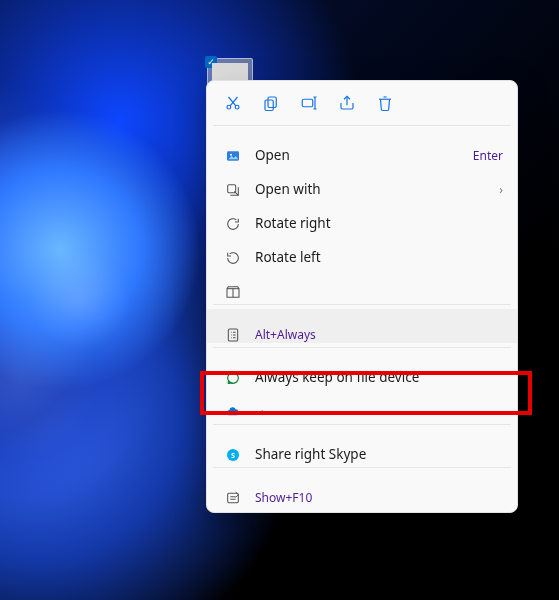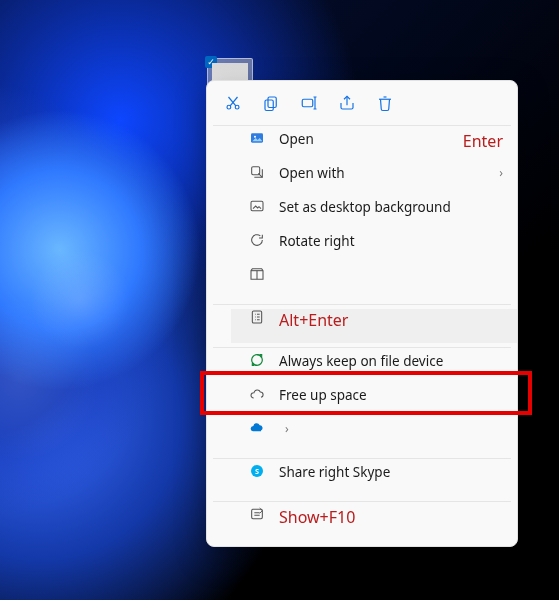--- a/index.html
+++ b/index.html
@@ -18,28 +18,28 @@
   
   .file{position:absolute;left:207px;top:58px;width:44px;height:44px;border:1px solid rgba(255,255,255,0.5);background:rgba(200,200,200,0.5);border-radius:2px;}
   .file .check{position:absolute;left:-3px;top:-3px;width:12px;height:12px;background:#0067c0;color:#fff;font-size:9px;line-height:12px;text-align:center;border-radius:2px;}
   .file .inner{position:absolute;inset:4px;background:linear-gradient(#d9d9d9,#f2f2f2);}
   
   .menu{position:absolute;left:206px;top:80px;width:310px;background:#f9f9f9;border:1px solid #e2e2e2;border-radius:8px;box-shadow:0 10px 30px rgba(0,0,0,0.35);padding:6px 0 6px 0;font-size:13.5px;color:#1b1b1b;}
   .toprow{display:flex;gap:18px;padding:6px 16px 8px 16px;}
   .ticon{width:20px;height:20px;display:flex;align-items:center;justify-content:center;color:#1473e6;}
   .ticon svg{width:18px;height:18px;}
   .sep{height:1px;background:#e5e5e5;margin:4px 6px;}
-  .item{display:flex;align-items:flex-start;height:34px;padding:0 14px 0 14px;position:relative;margin-left:24px;}
+  .item{display:flex;align-items:flex-end;height:34px;padding:0 14px 0 14px;position:relative;}
   .iconcell{width:24px;display:flex;align-items:center;justify-content:center;margin-right:10px;color:#555;}
   .iconcell svg{width:16px;height:16px;}
   .iconcell.onedrive{color:#0078d4;}
   .iconcell.skype{color:#00aff0;}
   .iconcell.sync{color:#12883b;}
   .lbl{flex:1;}
-  .accel{color:#b91c1c;font-size:16px;}
+  .accel{color:#4c1d95;font-size:12px;}
   .chev{color:#7a7a7a;font-size:12px;margin-left:6px;}
   
   .hl{position:absolute;border:4px solid #e60000;box-sizing:border-box;pointer-events:none;}
 </style>
 </head>
 <body>
 
 <div class="desktop">
   <div class="bg"></div>
 
@@ -107,40 +107,40 @@
         <svg viewBox="0 0 24 24" fill="none" stroke="#555" stroke-width="1.6">
             <rect x="4" y="4" width="12" height="12" rx="2"></rect>
             <path d="M8 20h12V8"></path>
             <path d="M14 14l6 6"></path>
           </svg>
       </span>
       <span class="lbl">Open with</span>
       <span class="chev">›</span>
     </div>
 
-    <div class="item">
-      <span class="iconcell">
-        <svg viewBox="0 0 24 24" fill="none" stroke="#555" stroke-width="1.6">
-            <rect x="3" y="5" width="18" height="14" rx="2"></rect>
-            <path d="M6 16l4-4 3 3 2-2 3 3"></path>
-          </svg>
-      </span>
-      <span class="lbl">Set as desktop background</span>
-    </div>
 
     <div class="item">
       <span class="iconcell">
         <svg viewBox="0 0 24 24" fill="none" stroke="#555" stroke-width="1.6">
             <path d="M20 12a8 8 0 1 1-3-6.2"></path>
             <path d="M20 4v5h-5"></path>
           </svg>
       </span>
       <span class="lbl">Rotate right</span>
     </div>
 
+    <div class="item">
+      <span class="iconcell">
+        <svg viewBox="0 0 24 24" fill="none" stroke="#555" stroke-width="1.6">
+            <path d="M4 12a8 8 0 1 0 3-6.2"></path>
+            <path d="M4 4v5h5"></path>
+          </svg>
+      </span>
+      <span class="lbl">Rotate left</span>
+    </div>
 
     <div class="item">
       <span class="iconcell">
         <svg viewBox="0 0 24 24" fill="none" stroke="#555" stroke-width="1.6">
             <path d="M3 7l2-3h14l2 3v13H3z"></path>
             <path d="M3 7h18"></path>
             <path d="M12 7v13"></path>
           </svg>
       </span>
     </div>
@@ -148,44 +148,36 @@
 
     <div class="sep"></div>
 
     <div class="item" style="background:#efefef;">
       <span class="iconcell">
         <svg viewBox="0 0 24 24" fill="none" stroke="#555" stroke-width="1.6">
             <rect x="5" y="3" width="14" height="18" rx="2"></rect>
             <path d="M9 8h1M12 8h4M9 12h1M12 12h4M9 16h1M12 16h4"></path>
           </svg>
       </span>
-      <span class="accel">Alt+Enter</span>
+      <span class="accel">Alt+Always</span>
     </div>
 
     <div class="sep"></div>
 
     <div class="item">
       <span class="iconcell sync">
         <svg viewBox="0 0 24 24" fill="none" stroke="currentColor" stroke-width="1.8">
             <circle cx="12" cy="12" r="8"></circle>
             <path d="M12 4a8 8 0 0 1 7 4M12 20a8 8 0 0 1-7-4"></path>
             <path d="M16 4l3 0 0 3M8 20l-3 0 0-3"></path>
           </svg>
       </span>
       <span class="lbl">Always keep on file device</span>
     </div>
 
-    <div class="item">
-      <span class="iconcell">
-        <svg viewBox="0 0 24 24" fill="none" stroke="#555" stroke-width="1.6">
-            <path d="M7 18a4 4 0 1 1 .5-7.97A5 5 0 0 1 17 9a4 4 0 0 1 1 7.9"></path>
-          </svg>
-      </span>
-      <span class="lbl">Free up space</span>
-    </div>
 
     <div class="item">
       <span class="iconcell onedrive">
         <svg viewBox="0 0 24 24" fill="currentColor">
             <path d="M6 17a4 4 0 0 1 .5-7.97A5 5 0 0 1 16 8a4 4 0 0 1 2 7.6A3 3 0 0 1 18 17H6z"></path>
           </svg>
       </span>
       <span class="chev">›</span>
     </div>
 

